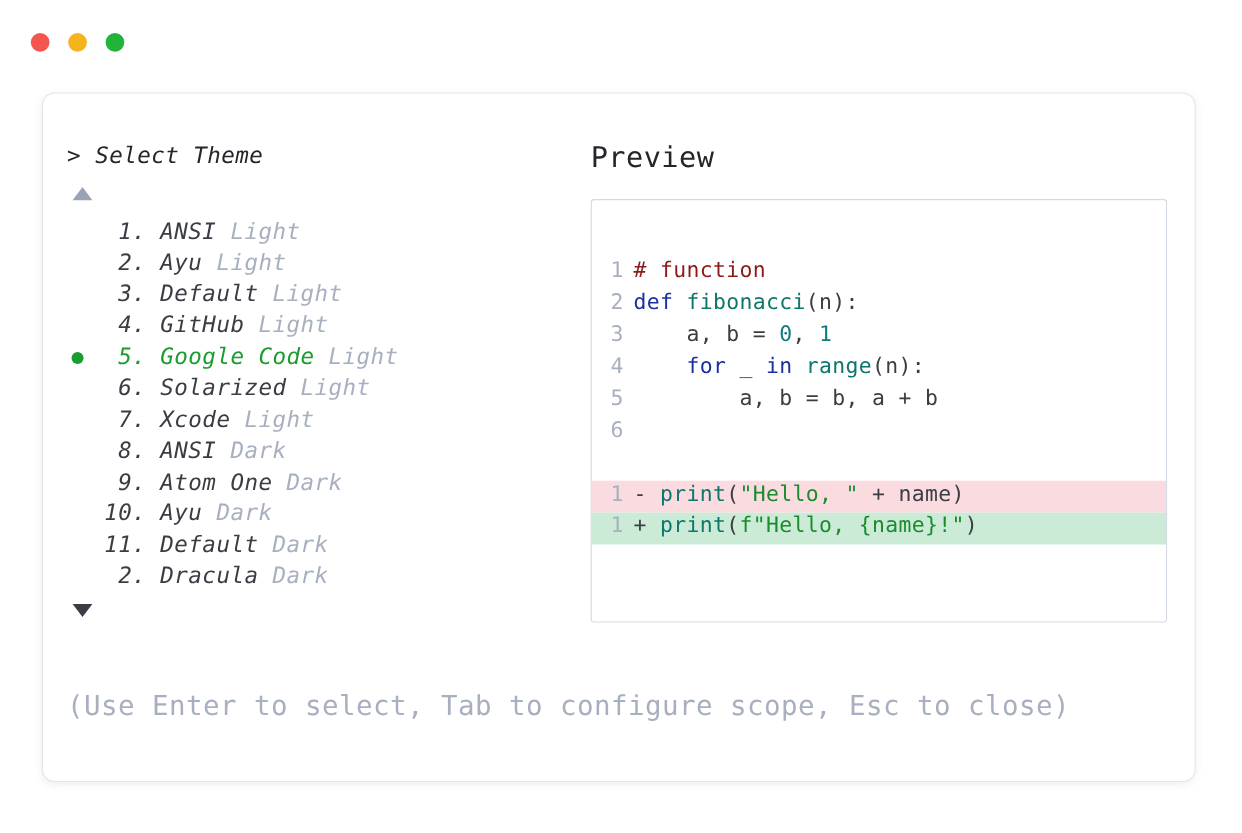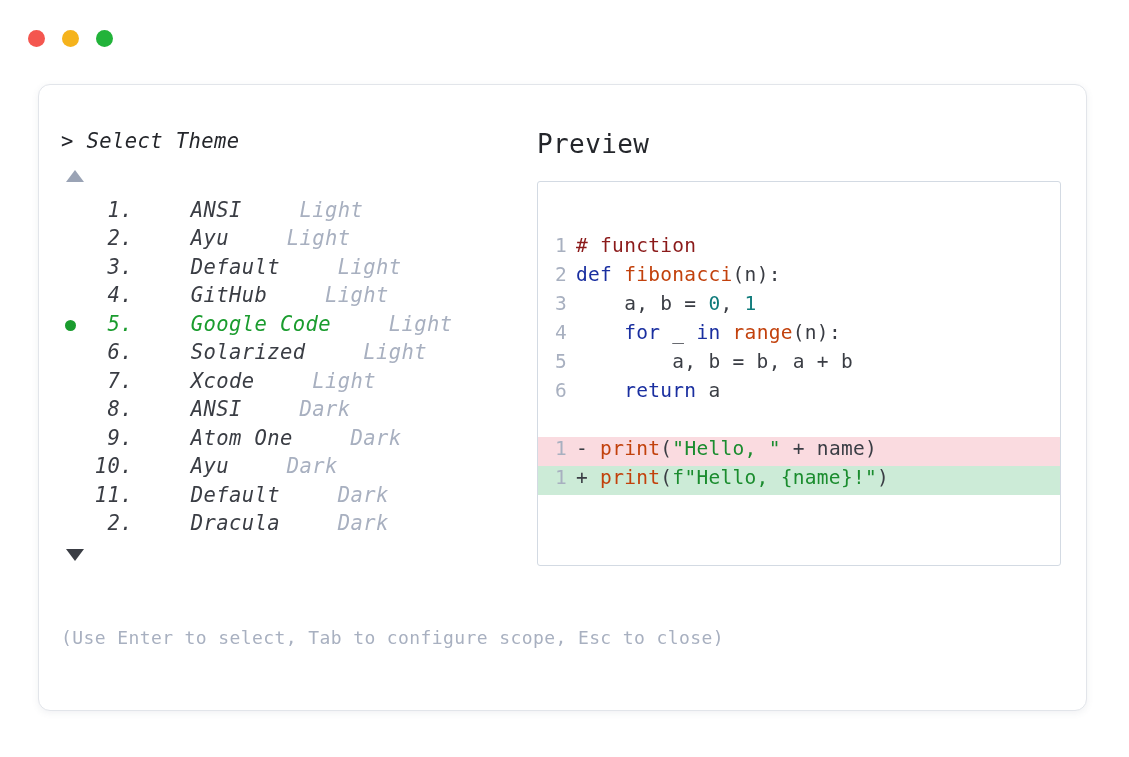--- a/index.html
+++ b/index.html
@@ -131,35 +131,35 @@
   .row-index {
     width: 42px;
     flex: 0 0 42px;
     text-align: right;
     color: #3a3d44;
   }
   .row-dotsp {
     flex: 0 0 auto;
     color: #3a3d44;
   }
-  .row-name  { color: #3a3d44; margin-left: 45px; }
+  .row-name  { color: #3a3d44; }
   .row-variant { color: #a8b0c0; }
 
   .theme-row.selected .row-index,
   .theme-row.selected .row-dotsp,
   .theme-row.selected .row-name {
     color: #1a9c2e;
   }
 
   
   .hint {
     position: absolute;
     left: 22px;
     top: 542px;
-    font-size: 18px;
+    font-size: 25px;
     color: #a8b0c0;
     letter-spacing: 0.4px;
     white-space: pre;
   }
 
   
   .preview-panel {
     margin-top: 24px;
     width: 524px;
     height: 385px;
@@ -187,21 +187,21 @@
   }
   .code-text { flex: 1 1 auto; }
   .blank-line { height: 29px; }
 
   .code-line.diff-del { background: #fadbe0; }
   .code-line.diff-add { background: #cceb d7; background: #ccebd7; }
 
   
   .t-comment { color: #8b1a1a; }
   .t-keyword { color: #1a2fa0; }
-  .t-func    { color: #c2410c; }
+  .t-func    { color: #0f766e; }
   .t-num     { color: #0f7b7b; }
   .t-str     { color: #1a8c2e; }
   .t-plain   { color: #3a3d44; }
   .t-marker  { color: #3a3d44; }
 </style>
 </head>
 <body>
 
 <div class="titlebar">
   <div class="dot dot-close"></div>
@@ -238,21 +238,21 @@
     <div class="right-col">
       <div class="panel-heading">Preview</div>
 
       <div class="preview-panel">
         <div id="code-block">
             <div class="code-line"><span class="gutter">1</span><span class="code-text"><span class="t-comment"># function</span></span></div>
             <div class="code-line"><span class="gutter">2</span><span class="code-text"><span class="t-keyword">def </span><span class="t-func">fibonacci</span><span class="t-plain">(n):</span></span></div>
             <div class="code-line"><span class="gutter">3</span><span class="code-text"><span class="t-plain">    a, b = </span><span class="t-num">0</span><span class="t-plain">, </span><span class="t-num">1</span></span></div>
             <div class="code-line"><span class="gutter">4</span><span class="code-text"><span class="t-plain">    </span><span class="t-keyword">for</span><span class="t-plain"> _ </span><span class="t-keyword">in</span><span class="t-plain"> </span><span class="t-func">range</span><span class="t-plain">(n):</span></span></div>
             <div class="code-line"><span class="gutter">5</span><span class="code-text"><span class="t-plain">        a, b = b, a + b</span></span></div>
-            <div class="code-line"><span class="gutter">6</span><span class="code-text"><span class="t-plain">    </span><span class="t-keyword">return</span><span class="t-plain"> a</span></span></div>
+            <div class="code-line"><span class="gutter">6</span></div>
           </div>
         <div class="blank-line"></div>
         <div id="diff-block">
             <div class="code-line diff-del"><span class="gutter">1</span><span class="code-text"><span class="t-marker">- </span><span class="t-func">print</span><span class="t-plain">(</span><span class="t-str">"Hello, "</span><span class="t-plain"> + name)</span></span></div>
             <div class="code-line diff-add"><span class="gutter">1</span><span class="code-text"><span class="t-marker">+ </span><span class="t-func">print</span><span class="t-plain">(</span><span class="t-str">f"Hello, {name}!"</span><span class="t-plain">)</span></span></div>
           </div>
       </div>
     </div>
 
   </div>

